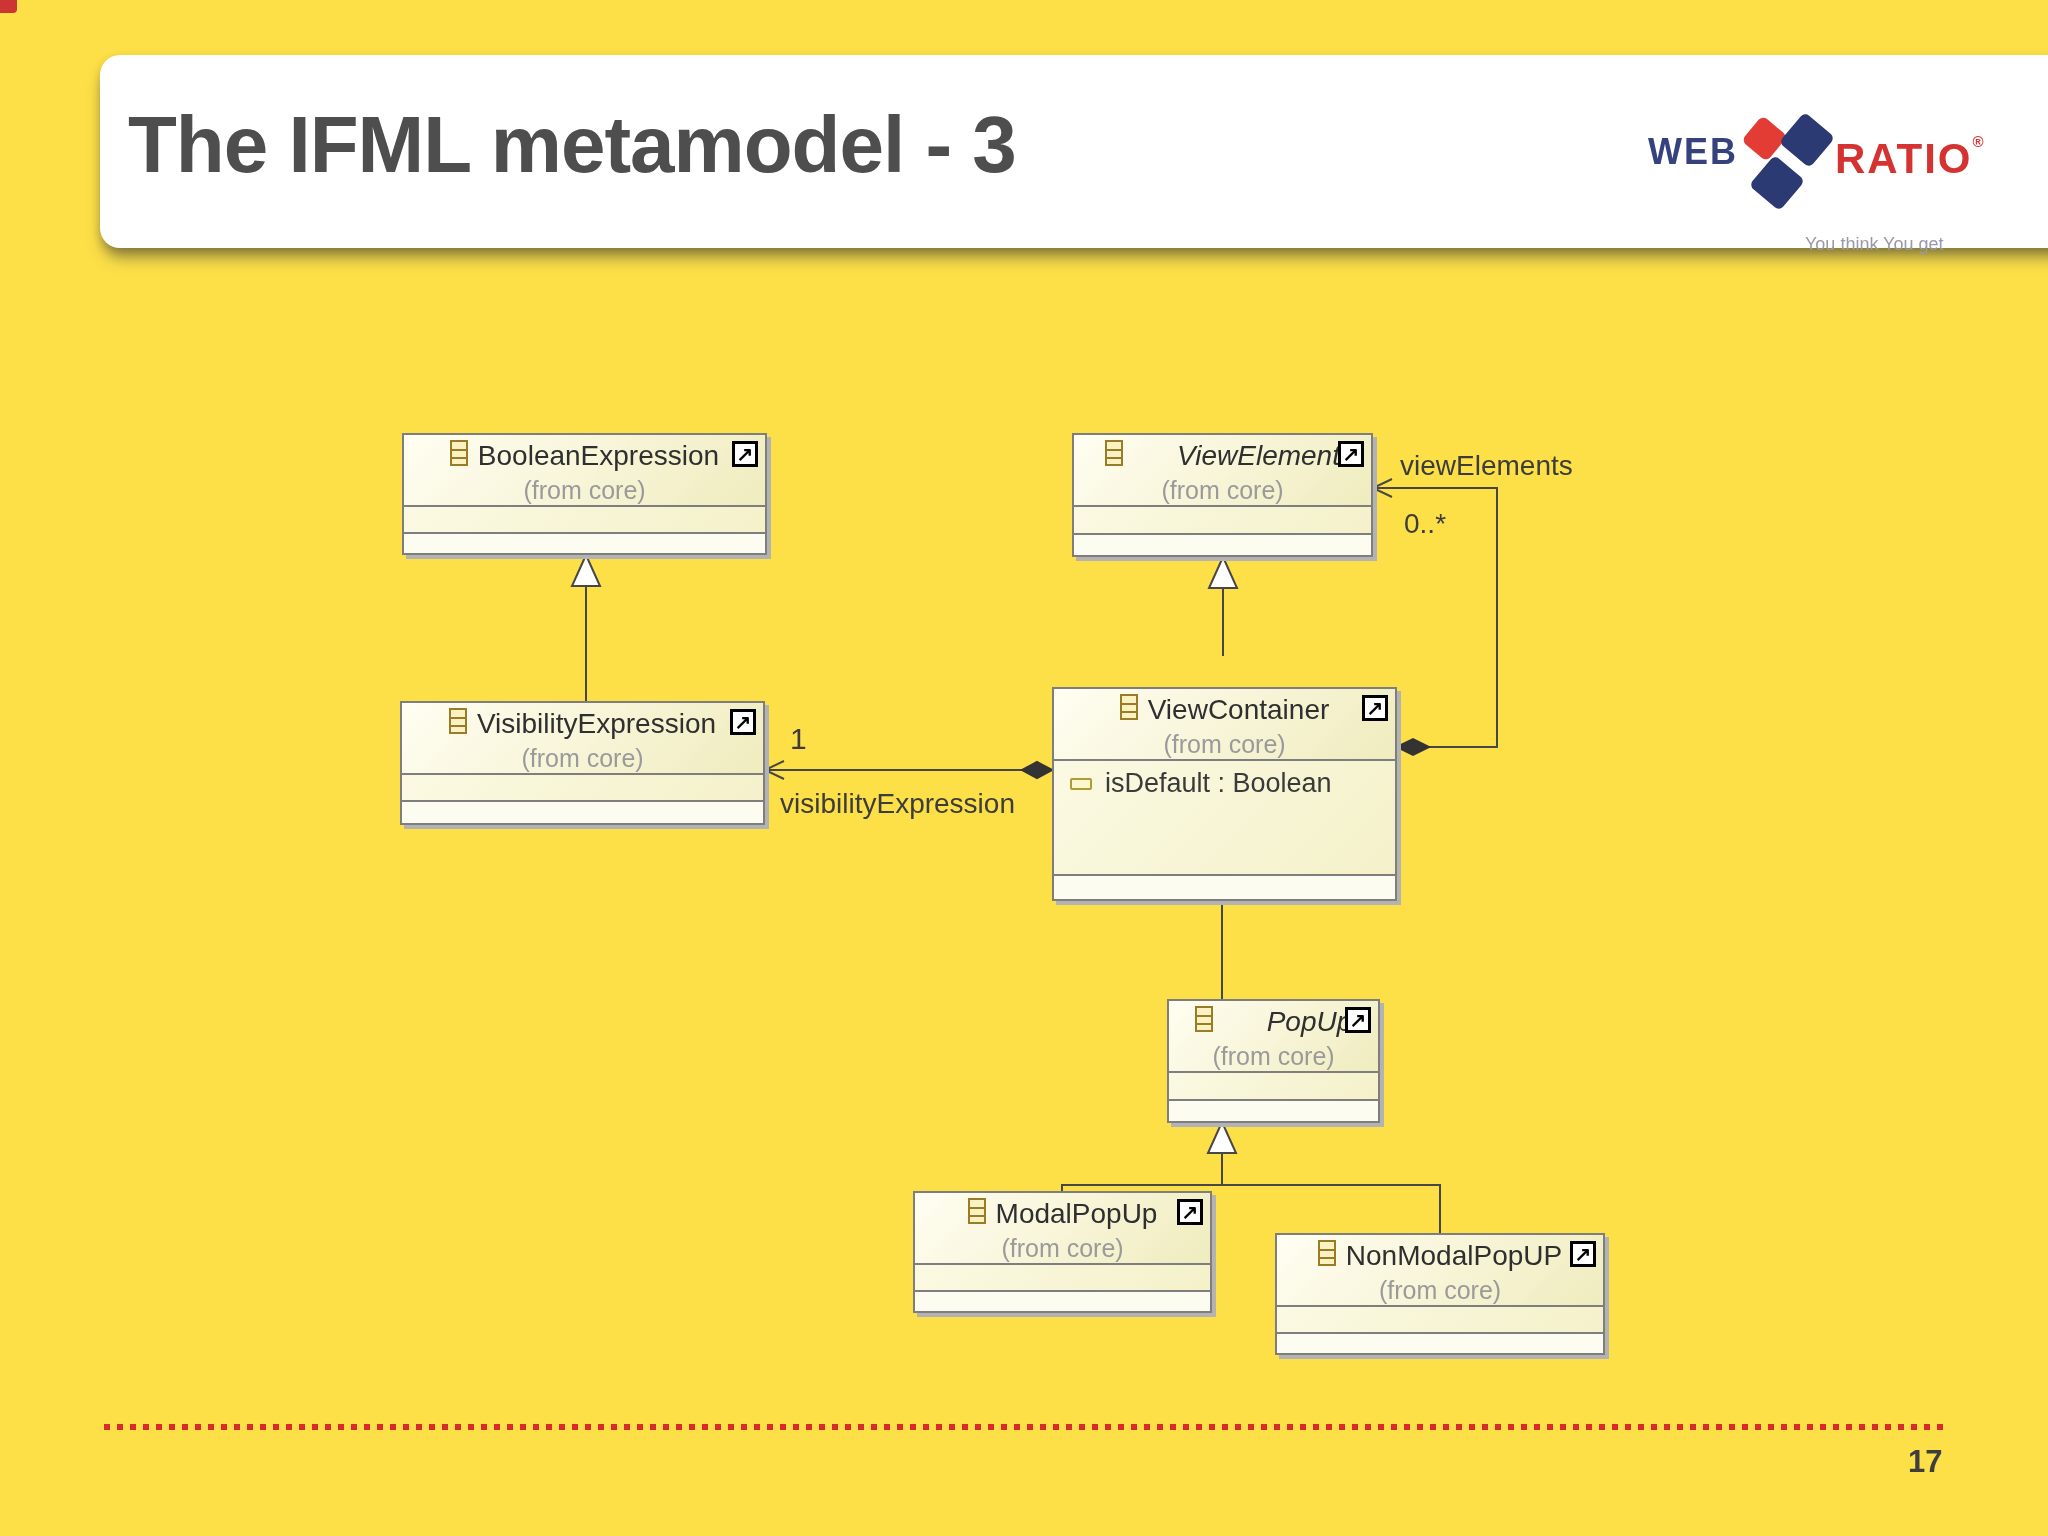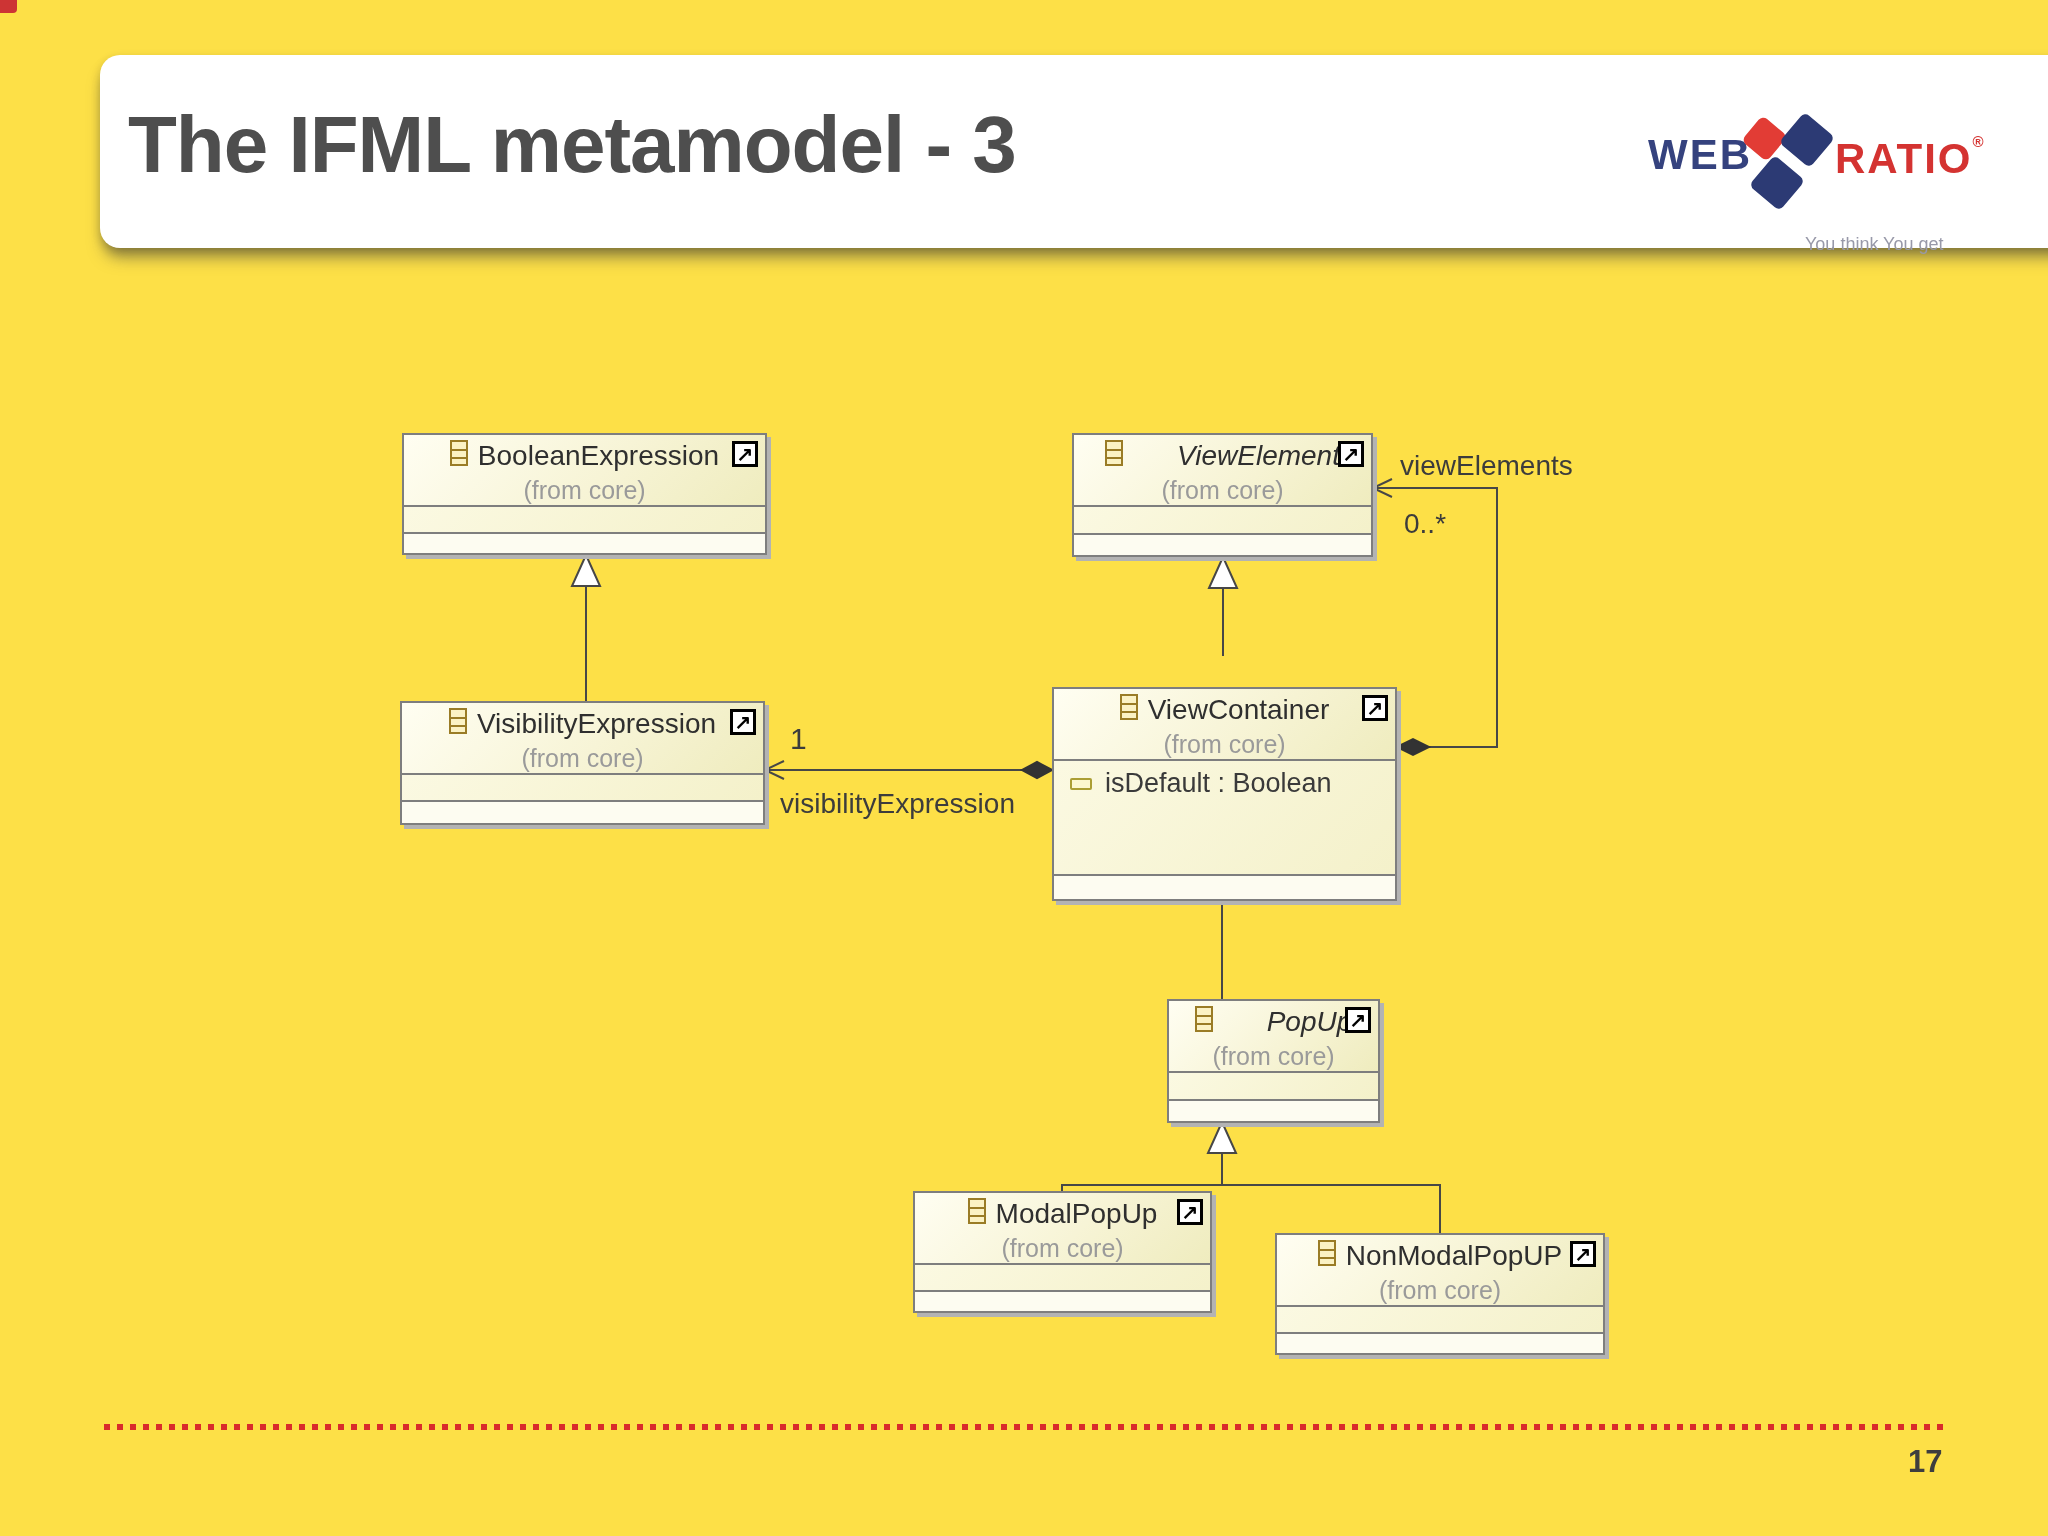--- a/index.html
+++ b/index.html
@@ -10,21 +10,21 @@
   .corner-mark{position:absolute;left:0;top:0;width:17px;height:13px;background:#cd3434;border-radius:0 0 4px 0;}
 
   
   .header-card{position:absolute;left:100px;top:55px;width:1980px;height:193px;background:#ffffff;
                border-radius:20px;box-shadow:0 3px 10px rgba(0,0,0,.16),0 13px 16px -4px rgba(60,60,60,.55);}
   .slide-title{position:absolute;left:28px;top:46px;font-size:80px;font-weight:bold;color:#4e4e4e;
                letter-spacing:-1px;line-height:1.1;white-space:nowrap;}
 
   
   .logo{position:absolute;left:1548px;top:65px;width:430px;height:145px;}
-  .logo-web{position:absolute;left:0;top:11px;font-size:42px;font-weight:bold;letter-spacing:2px;color:#35427e;}
+  .logo-web{position:absolute;left:0;top:11px;font-size:36px;font-weight:bold;letter-spacing:2px;color:#35427e;}
   .logo-ratio{position:absolute;left:187px;top:13px;font-size:42px;font-weight:bold;letter-spacing:2px;color:#d43331;}
   .logo-reg{font-size:15px;vertical-align:26px;letter-spacing:0;}
   .logo-tagline{position:absolute;left:157px;top:114px;font-size:18px;color:#9899a9;white-space:nowrap;}
   .diamond{position:absolute;border-radius:6px;}
   .d-red{left:100px;top:2px;width:33px;height:33px;background:#e23c35;transform:rotate(40deg);}
   .d-navy1{left:139px;top:0px;width:40px;height:40px;background:#2c3a74;transform:rotate(40deg);}
   .d-navy2{left:109px;top:43px;width:40px;height:40px;background:#2c3a74;transform:rotate(40deg);}
 
   
   .cls{position:absolute;box-sizing:border-box;border:2px solid #7e7e7e;box-shadow:4px 4px 0 #b3b3b3;background:#fdfcf1;}

